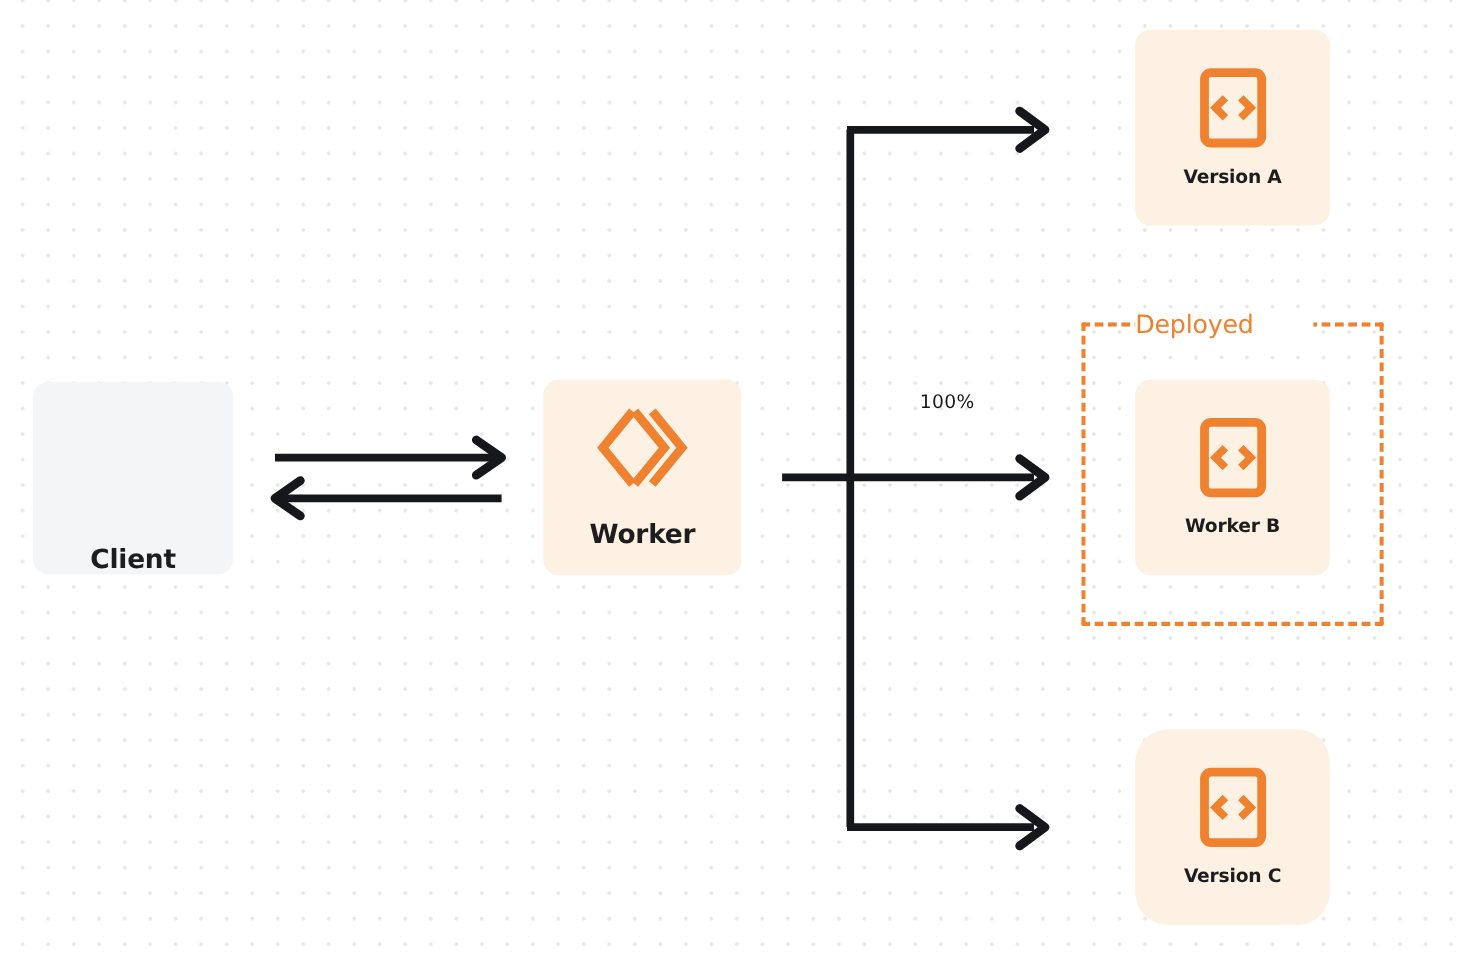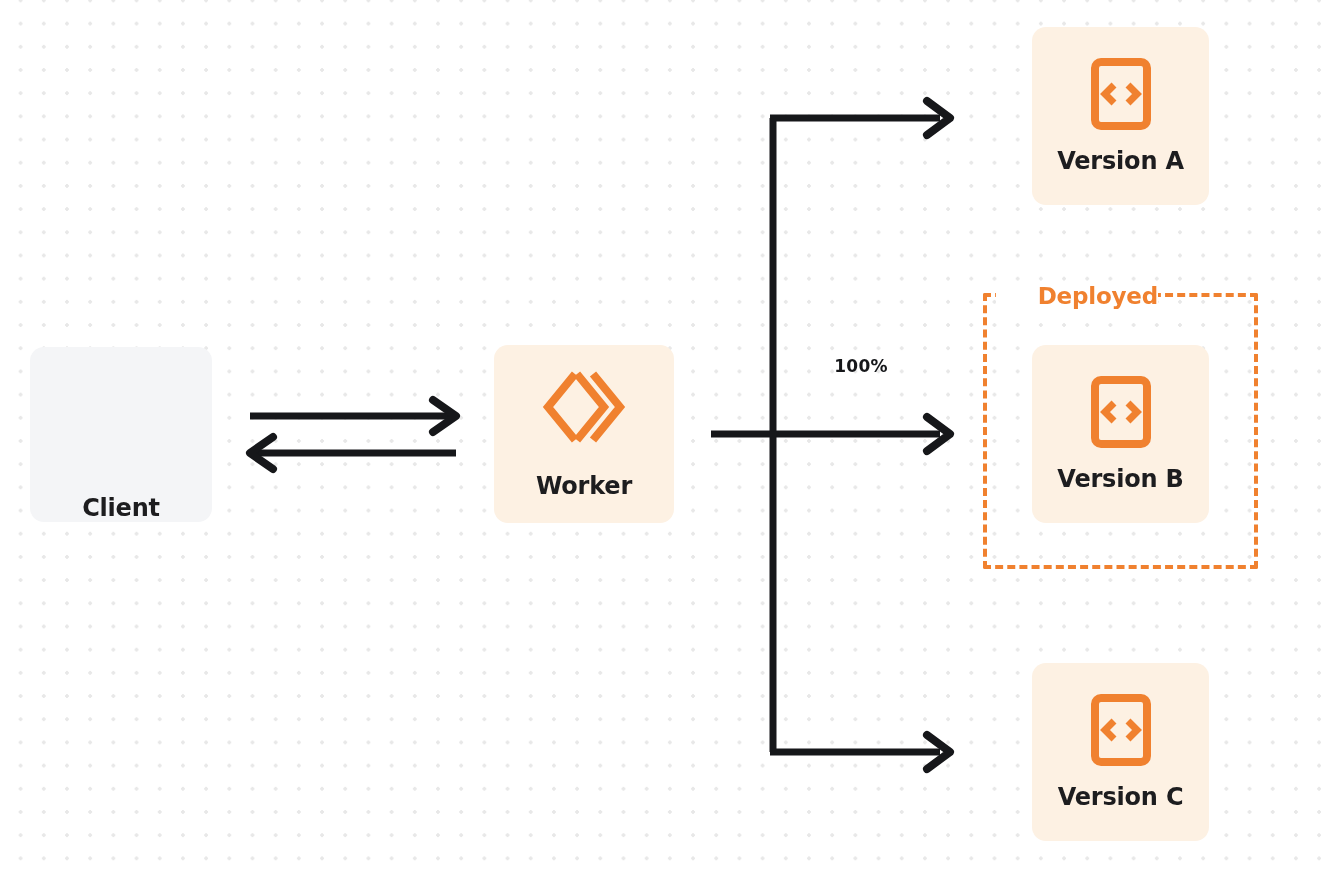--- a/index.html
+++ b/index.html
@@ -62,61 +62,61 @@
 
   
   .version-node {
     width: 177px;
     height: 178px;
     background: #fdf1e3;
     left: 1032px;
   }
   #version-a-node { top: 27px; }
   #version-b-node { top: 345px; }
-  #version-c-node { top: 663px; }
+  #version-c-node { top: 663px; border-radius: 30px; }
   .version-node .node-label {
-    font-size: 24px;
+    font-size: 17px;
     margin-top: 16px;
   }
 
   
   #deployed-frame {
     position: absolute;
     left: 983px;
     top: 293px;
     width: 275px;
     height: 276px;
     box-sizing: border-box;
     border: 4px dashed #f0812f;
     border-radius: 2px;
   }
   #deployed-label {
     position: absolute;
-    left: 996px;
+    left: 1032px;
     top: 283px;
     width: 162px;
-    text-align: right;
+    text-align: left;
     background: #ffffff;
     color: #f0812f;
     font-size: 23px;
-    font-weight: 700;
+    font-weight: 400;
     line-height: 26px;
     letter-spacing: -0.2px;
   }
 
   
   #traffic-label {
     position: absolute;
     left: 775px;
     top: 350px;
     width: 172px;
     text-align: center;
     color: #16171a;
     font-size: 17px;
-    font-weight: 700;
+    font-weight: 400;
     line-height: 33px;
     letter-spacing: 0.3px;
   }
   #traffic-label .traffic-sub { letter-spacing: 0.8px; }
 
   
   .svg-layer {
     position: absolute;
     left: 0;
     top: 0;
@@ -204,21 +204,21 @@
   </div>
 
   <div class="node version-node" id="version-b-node">
     <span>
       <svg class="icon-svg" width="62" height="74" viewBox="0 0 62 74" aria-hidden="true">
         <rect x="5" y="5" width="52" height="64" rx="6" ry="6" stroke="#F0812F" stroke-width="8" fill="none"></rect>
         <path d="M 24 28 L 15 37 L 24 46" stroke="#F0812F" stroke-width="7" fill="none" stroke-linecap="butt" stroke-linejoin="miter"></path>
         <path d="M 38 28 L 47 37 L 38 46" stroke="#F0812F" stroke-width="7" fill="none" stroke-linecap="butt" stroke-linejoin="miter"></path>
       </svg>
     </span>
-    <div class="node-label">Version B</div>
+    <div class="node-label">Worker B</div>
   </div>
 
   <div class="node version-node" id="version-c-node">
     <span>
       <svg class="icon-svg" width="62" height="74" viewBox="0 0 62 74" aria-hidden="true">
         <rect x="5" y="5" width="52" height="64" rx="6" ry="6" stroke="#F0812F" stroke-width="8" fill="none"></rect>
         <path d="M 24 28 L 15 37 L 24 46" stroke="#F0812F" stroke-width="7" fill="none" stroke-linecap="butt" stroke-linejoin="miter"></path>
         <path d="M 38 28 L 47 37 L 38 46" stroke="#F0812F" stroke-width="7" fill="none" stroke-linecap="butt" stroke-linejoin="miter"></path>
       </svg>
     </span>

